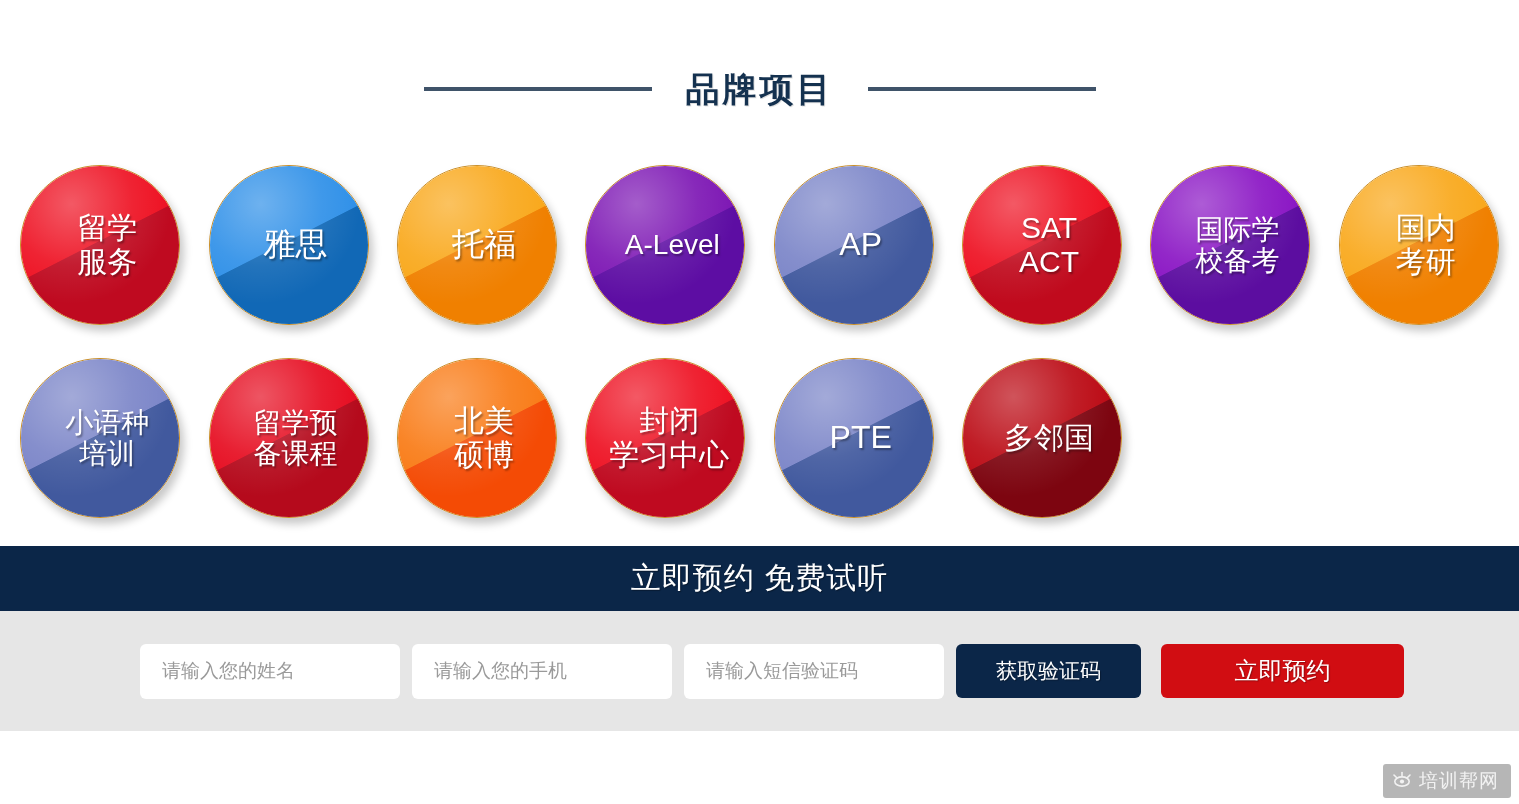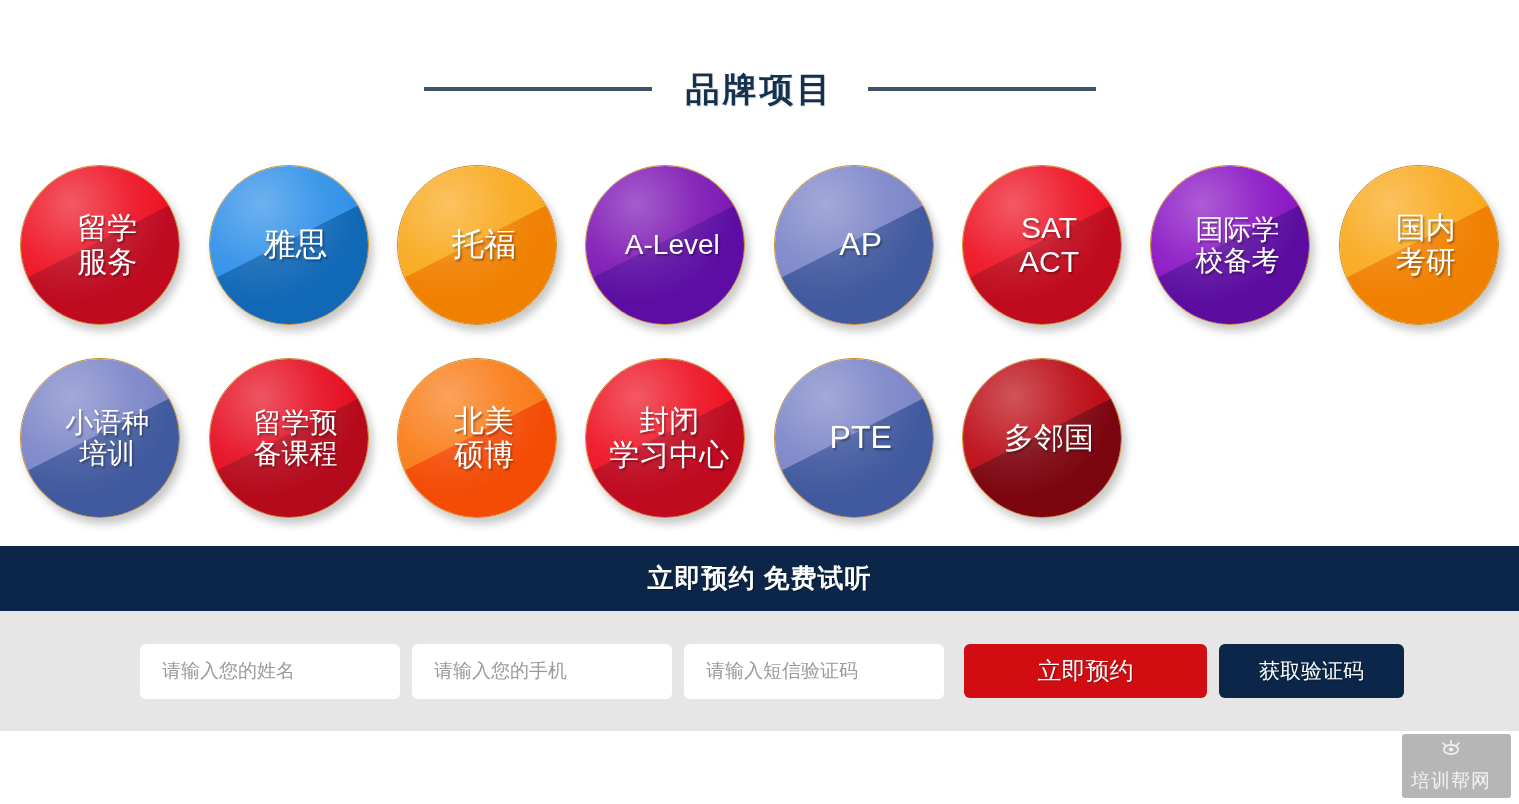--- a/index.html
+++ b/index.html
@@ -100,22 +100,22 @@
   
   .cta-banner {
     background: #0b2648;
     height: 65px;
     display: flex;
     align-items: center;
     justify-content: center;
   }
   .cta-banner-text {
     color: #ffffff;
-    font-size: 26px;
-    font-weight: bold;
+    font-size: 30px;
+    font-weight: normal;
     letter-spacing: 1px;
     text-shadow: 1px 1px 1px rgba(0,0,0,0.35);
   }
 
   
   .form-strip {
     background: #e6e6e6;
     height: 120px;
     display: flex;
     align-items: center;
@@ -161,25 +161,24 @@
   
   .watermark {
     position: absolute;
     right: 8px;
     bottom: 6px;
     background: #b6b6b6;
     color: #f2f2f2;
     display: flex;
     align-items: center;
     gap: 7px;
-    padding: 4px 20px 4px 9px;
+    padding: 4px 12px 4px 9px;
     border-radius: 3px;
     font-size: 19px;
     letter-spacing: 1px;
-    flex-direction: column;
   }
   .wm-icon { display: block; }
 </style>
 </head>
 <body>
 
 <div class="header">
   <div class="rule"></div>
   <div class="page-title">品牌项目</div>
   <div class="rule"></div>
@@ -267,22 +266,22 @@
   </div>
 
 <div class="cta-banner">
   <span class="cta-banner-text">立即预约 免费试听</span>
 </div>
 
 <div class="form-strip">
   <input class="field" type="text" placeholder="请输入您的姓名" style="">
   <input class="field" type="text" placeholder="请输入您的手机" style="">
   <input class="field" type="text" placeholder="请输入短信验证码" style="">
+  <button class="btn btn-code">获取验证码</button>
   <button class="btn btn-submit">立即预约</button>
-  <button class="btn btn-code">获取验证码</button>
 </div>
 
 <div class="watermark">
   <span class="wm-icon">
     <svg width="20" height="18" viewBox="0 0 20 18">
       <g fill="none" stroke="#f2f2f2" stroke-width="1.6" stroke-linecap="round">
         <path d="M2 5 L4.5 7.5"></path>
           <path d="M10 2.5 L10 5.5"></path>
           <path d="M18 5 L15.5 7.5"></path>
       </g>

